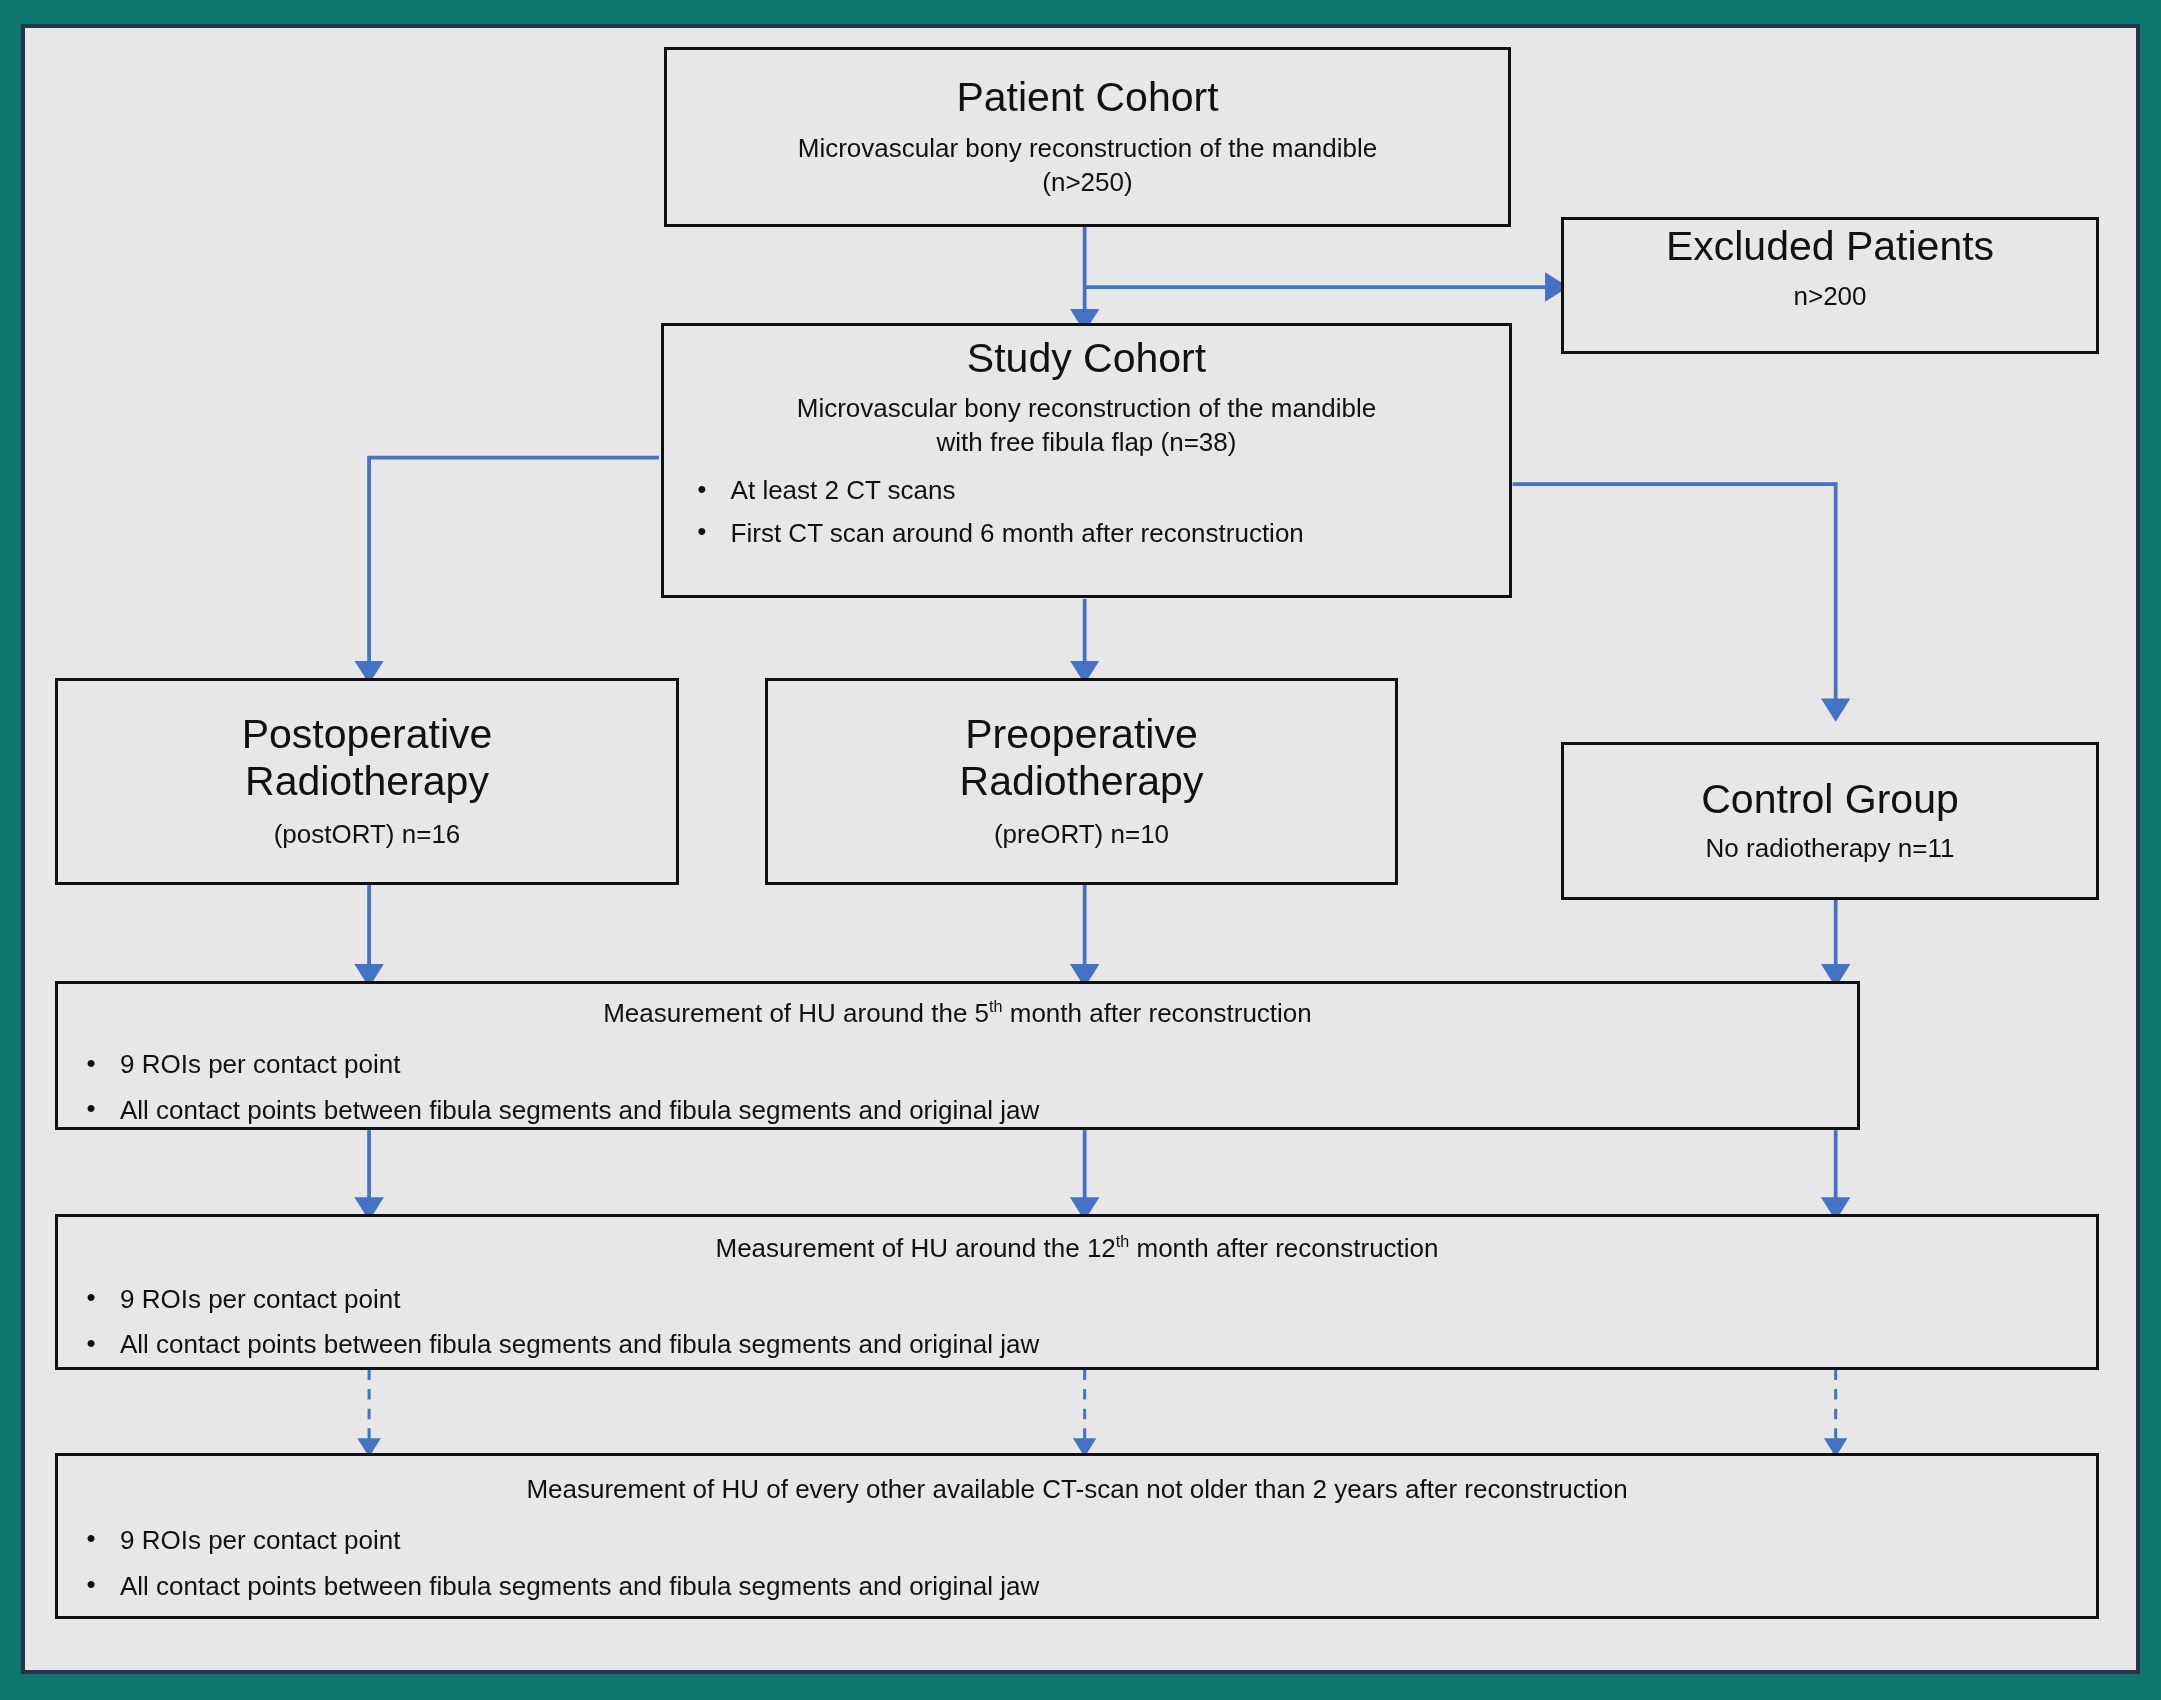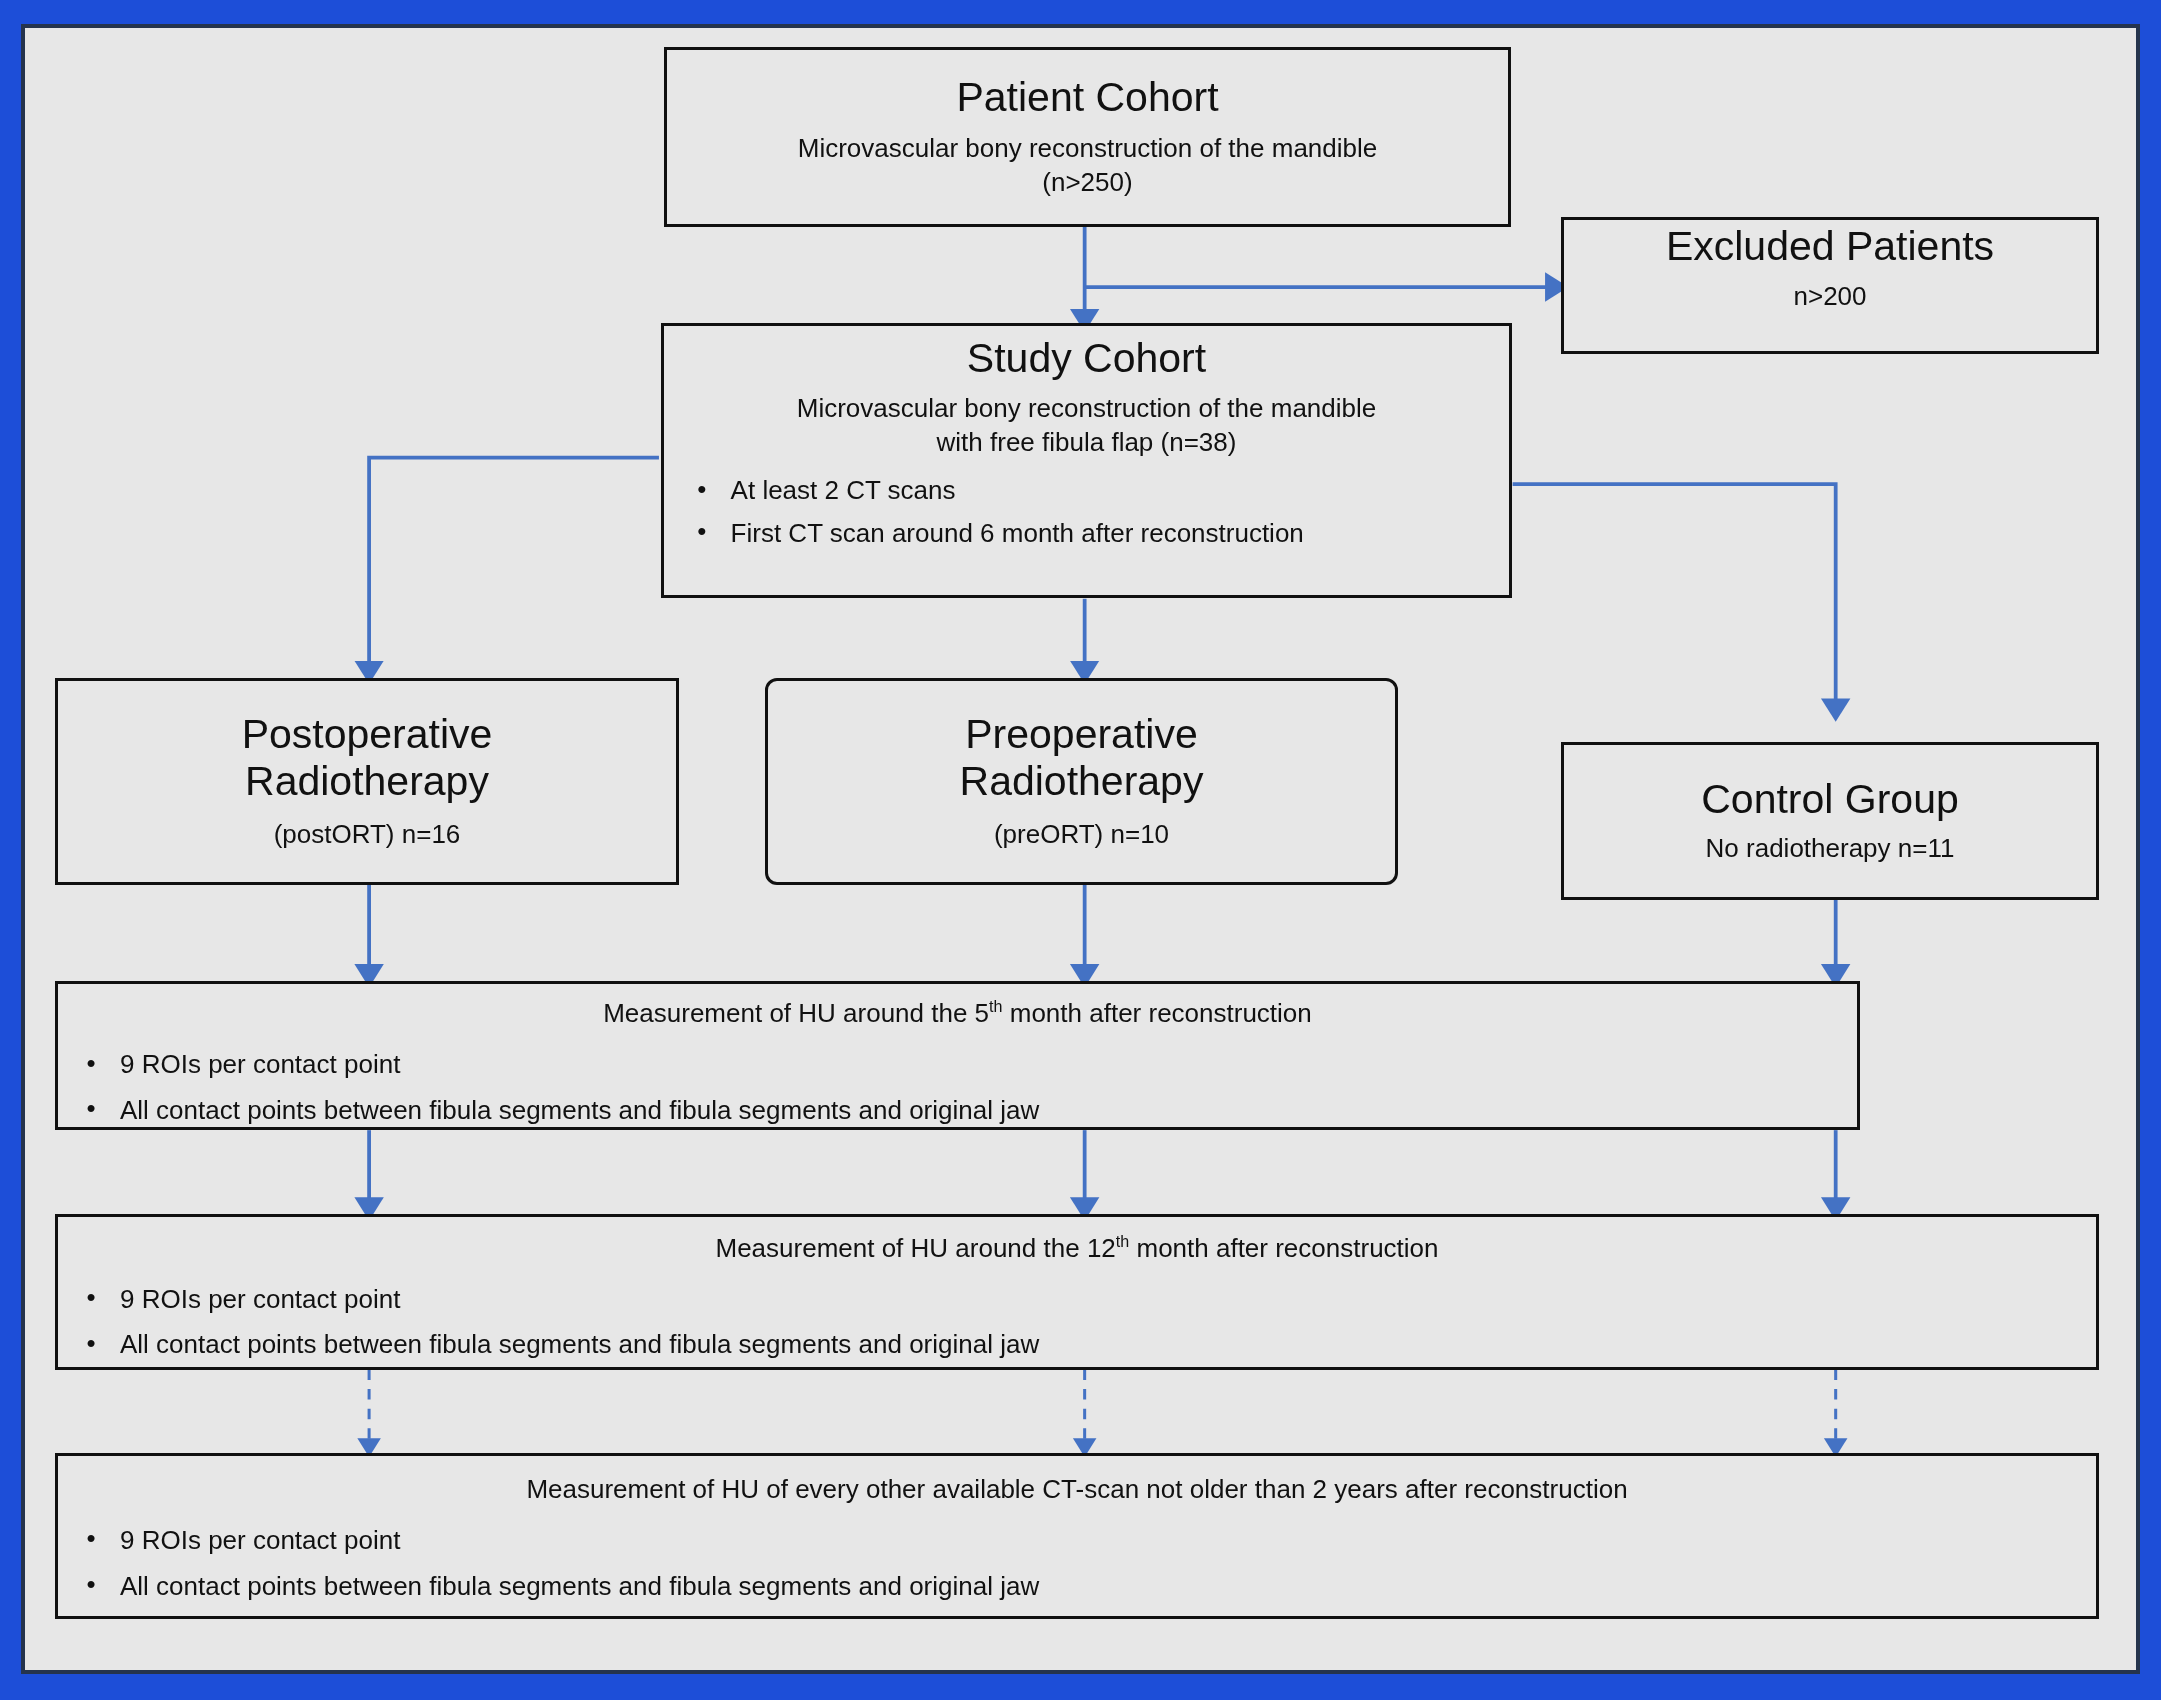--- a/index.html
+++ b/index.html
@@ -7,21 +7,21 @@
     padding: 0;
     background: #ffffff;
   }
   body {
     font-family: "Liberation Sans", sans-serif;
   }
   #canvas {
     position: relative;
     width: 2161px;
     height: 1701px;
-    background: #1d4ed8;
+    background: #0f766e;
     overflow: hidden;
   }
   
   .frame {
     position: absolute;
     left: 21px;
     top: 24px;
     width: 2119px;
     height: 1650px;
     background: #e7e7e7;
@@ -103,21 +103,21 @@
   #node-study-cohort .title { margin-bottom: 10.6px; }
   #node-study-cohort .sub { margin-bottom: 13.6px; }
   #node-study-cohort ul.bullets li { padding-left: 50px; margin-bottom: 7.5px; }
   #node-study-cohort ul.bullets li::before { left: 16.6px; }
 
   #node-postort { left: 55px; top: 678px; width: 624px; height: 207px;
     display: flex; flex-direction: column; align-items: center; justify-content: center; padding: 3px 13.6px; }
   #node-postort .title { margin-bottom: 13.6px; }
 
   #node-preort { left: 765px; top: 678px; width: 633px; height: 207px;
-    display: flex; flex-direction: column; align-items: center; justify-content: center; padding: 3px 13.6px; border-radius: 12px; }
+    display: flex; flex-direction: column; align-items: center; justify-content: center; padding: 3px 13.6px; }
   #node-preort .title { margin-bottom: 13.6px; }
 
   #node-control { left: 1561px; top: 742px; width: 538px; height: 158px;
     display: flex; flex-direction: column; align-items: center; justify-content: center; padding: 3px 13.6px; }
   #node-control .title { margin-bottom: 9px; }
 
   #node-measure-5 { left: 55px; top: 981px; width: 1805px; height: 149px; padding: 12px 15px 7.5px 15px; }
   #node-measure-12 { left: 55px; top: 1214px; width: 2044px; height: 156px; padding: 13.6px 15px 7.5px 15px; }
   #node-measure-other { left: 55px; top: 1453px; width: 2044px; height: 166px; padding: 16.6px 15px 7.5px 15px; }
   #node-measure-5 .head, #node-measure-12 .head, #node-measure-other .head { margin-bottom: 16.6px; }

